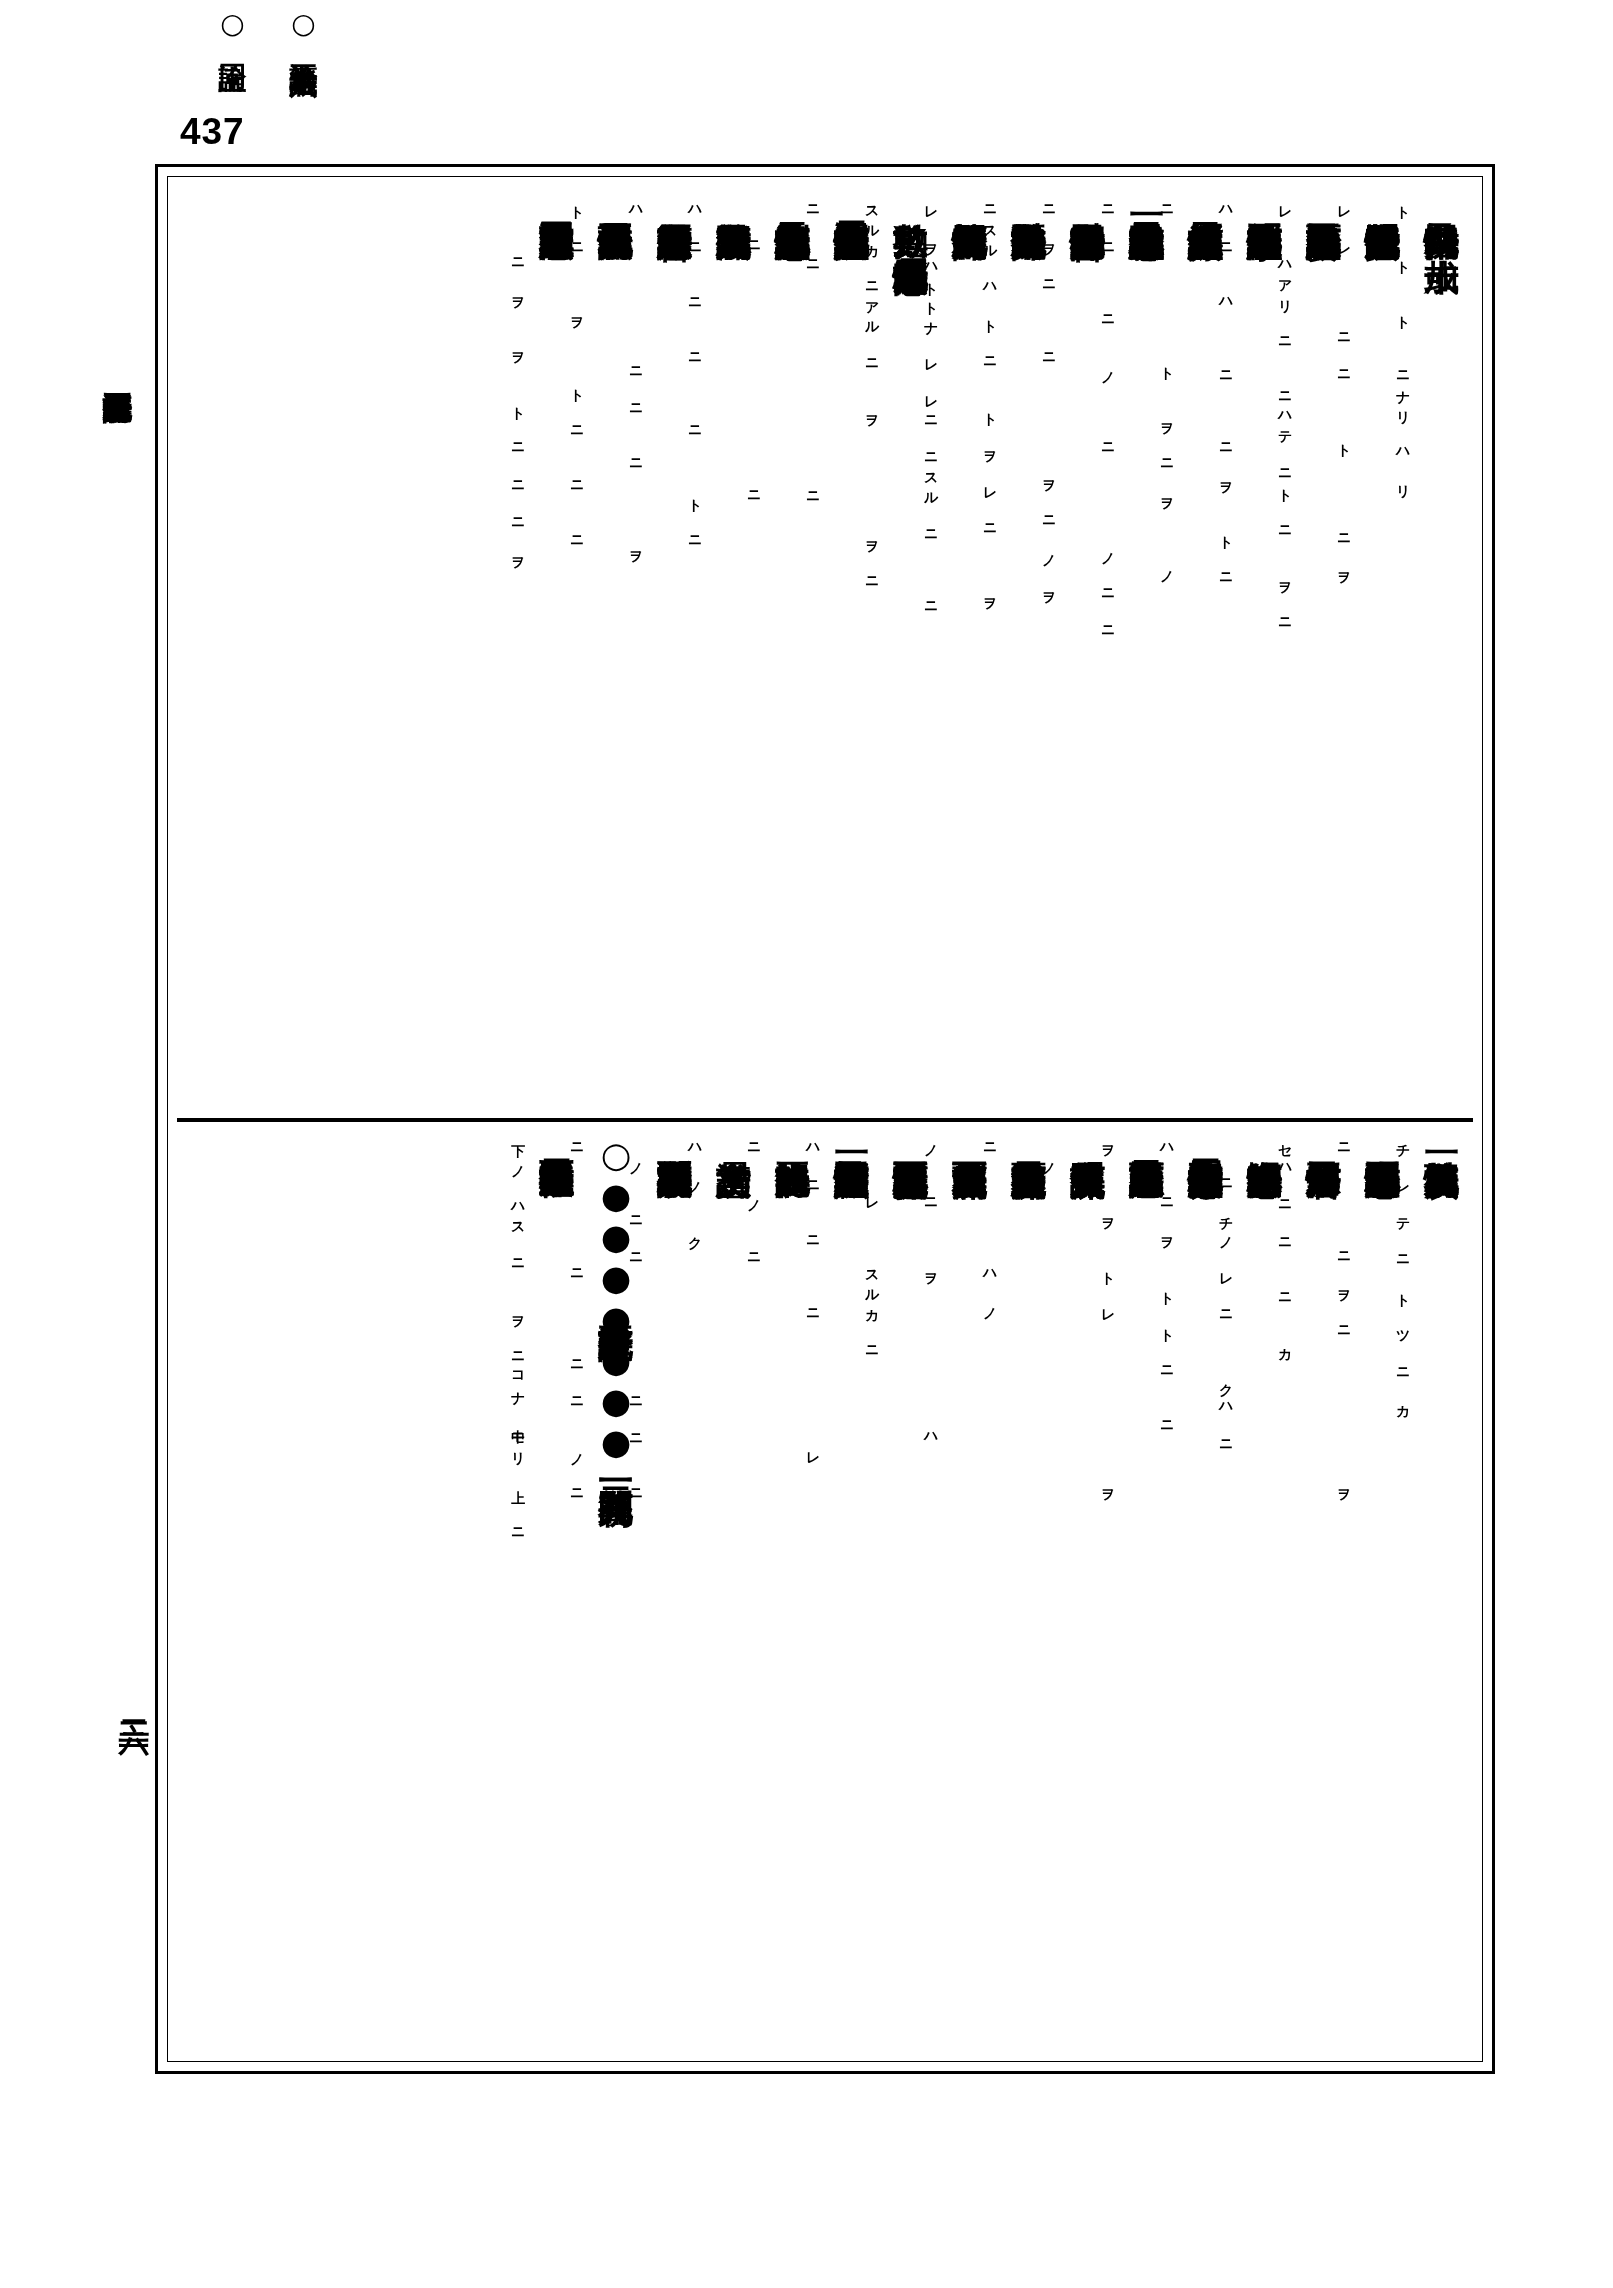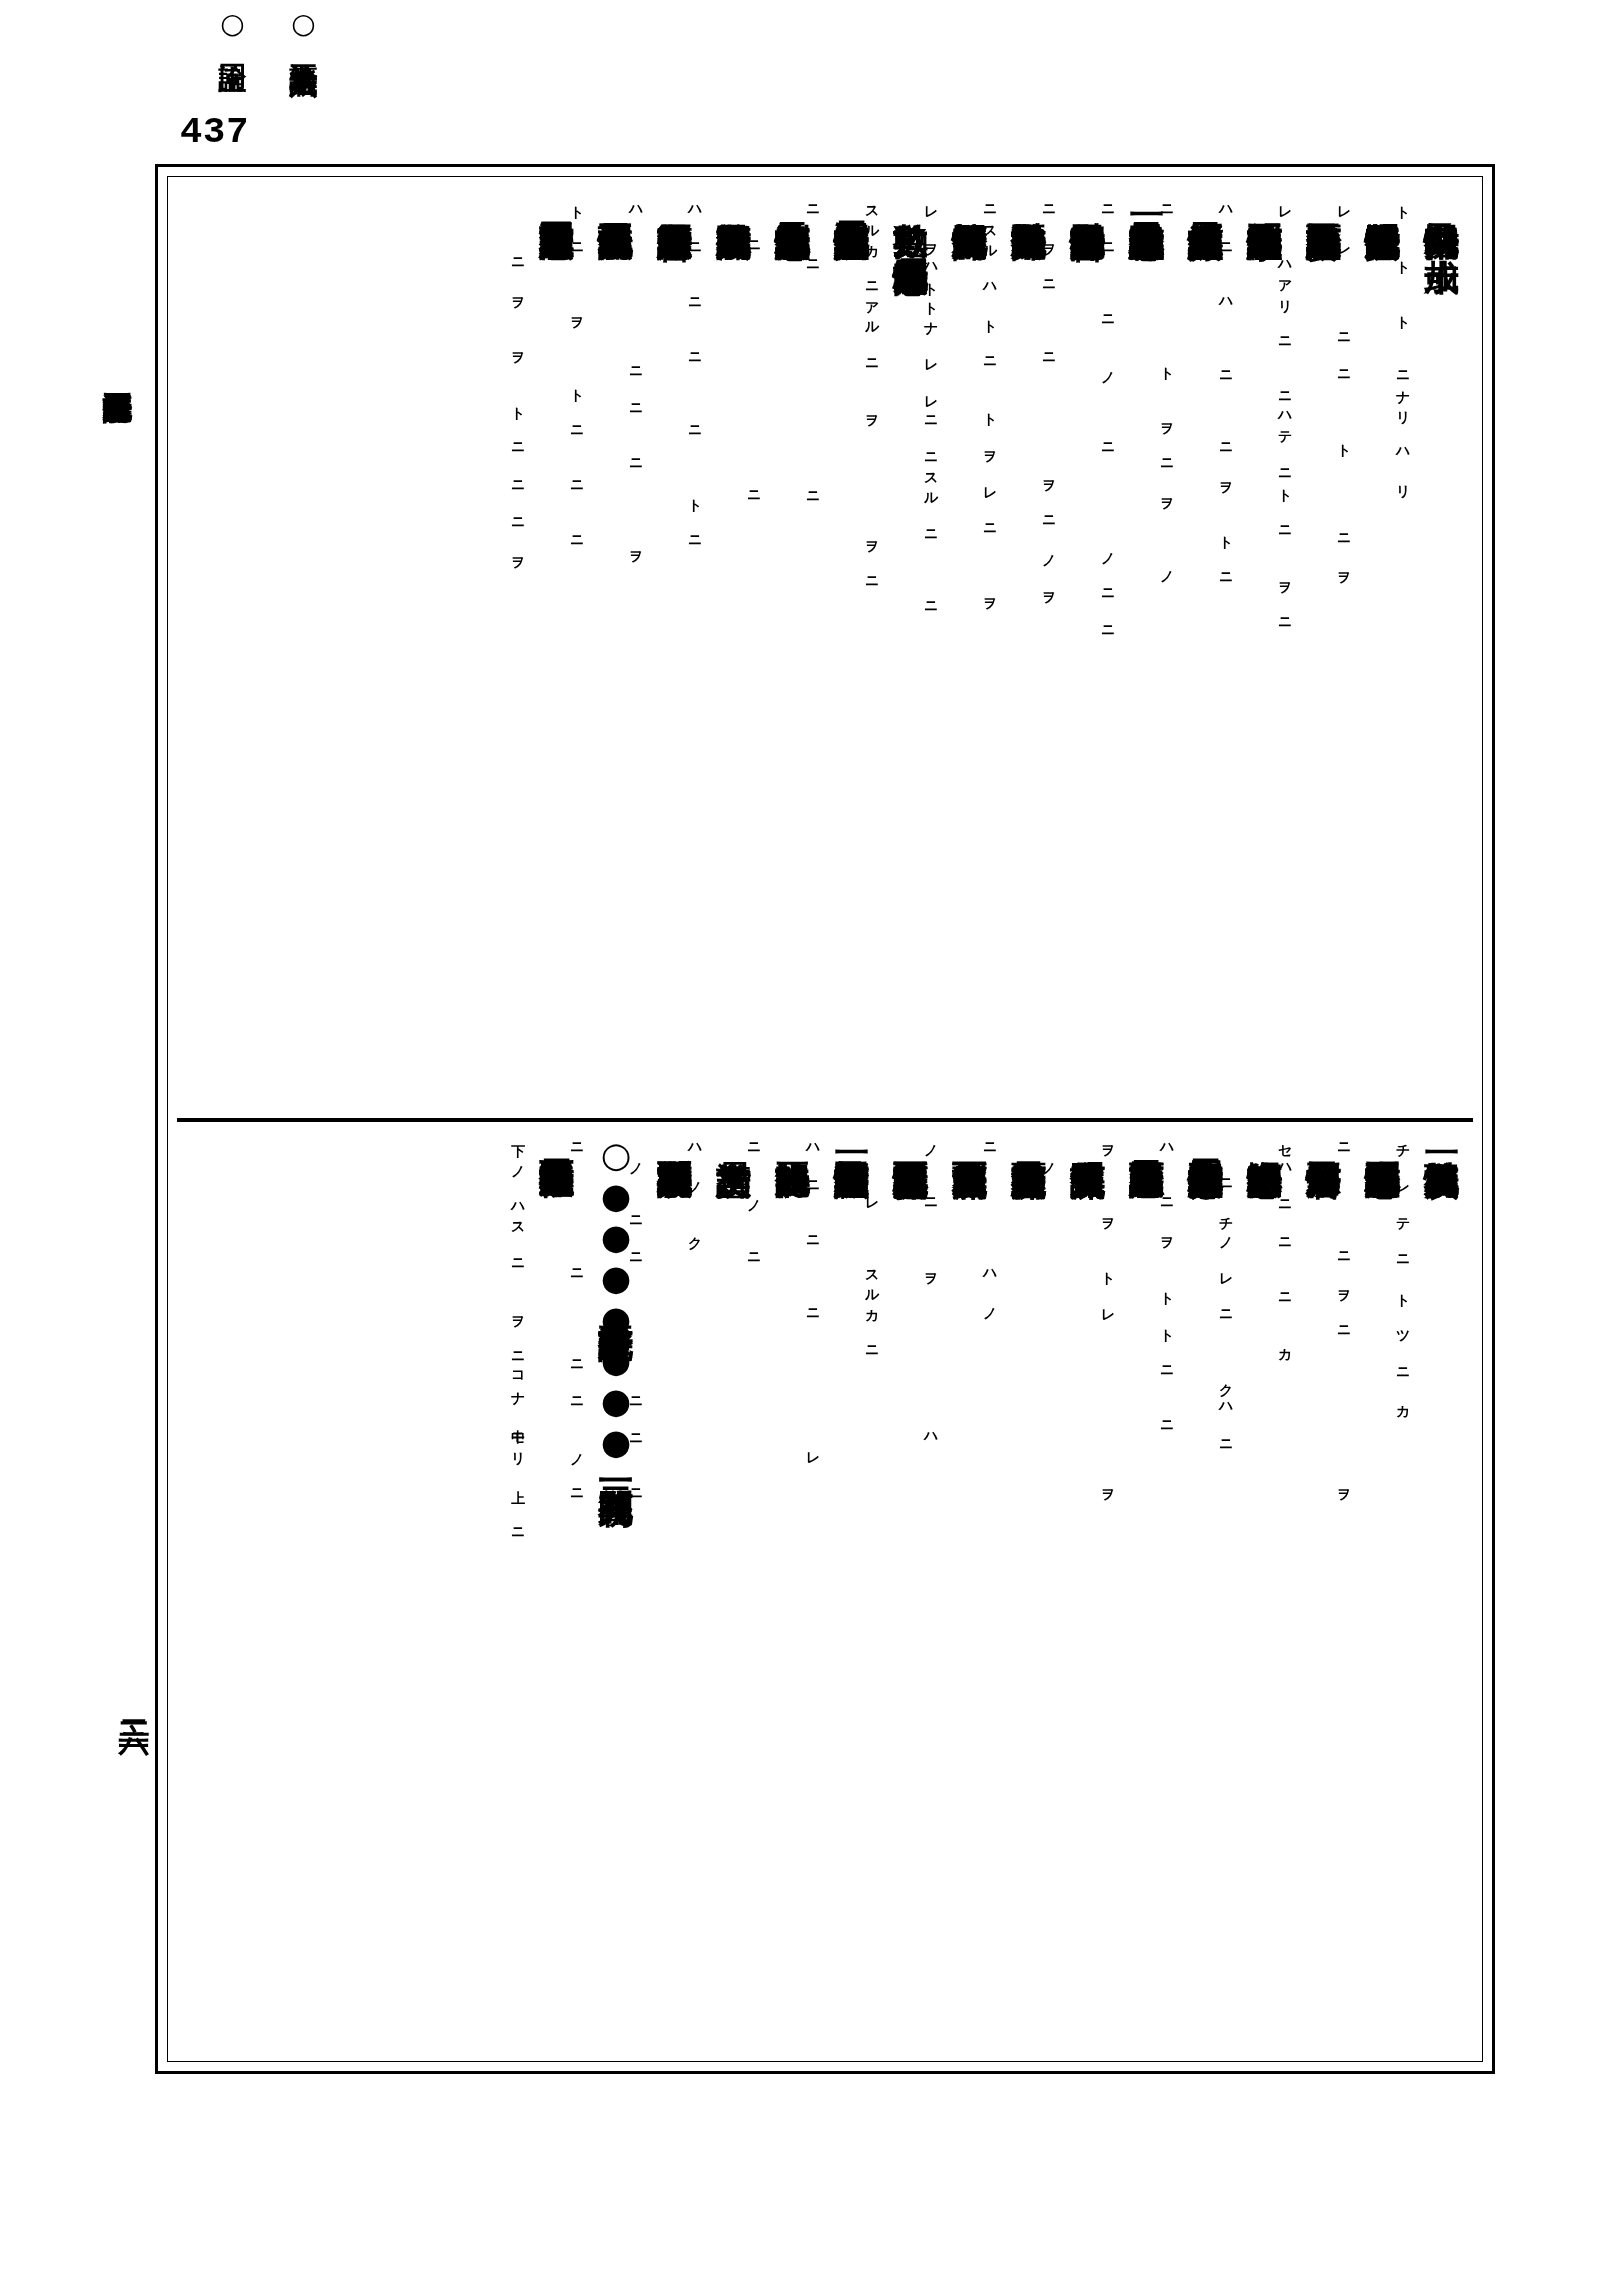--- a/index.html
+++ b/index.html
@@ -23,21 +23,21 @@
     font-weight:700;
     line-height:1.08;
     letter-spacing:0.9px;
     white-space:pre;
   }
   #hdr-col-right{ right:1295px; top:7.4px; }
   #hdr-col-left { right:1366px; top:7.4px; }
   #page-number{
     position:absolute;left:180px;top:111px;
     font-size:37px;font-weight:700;
-    font-family:Liberation Mono, monospace;
+    font-family:Liberation Sans, sans-serif;
     letter-spacing:0.9px;
   }
   
   #side-title{
     position:absolute;
     left:102px;top:369px;
     writing-mode:vertical-rl;
     text-orientation:upright;
     font-size:29.5px;font-weight:700;
     line-height:1.05;

